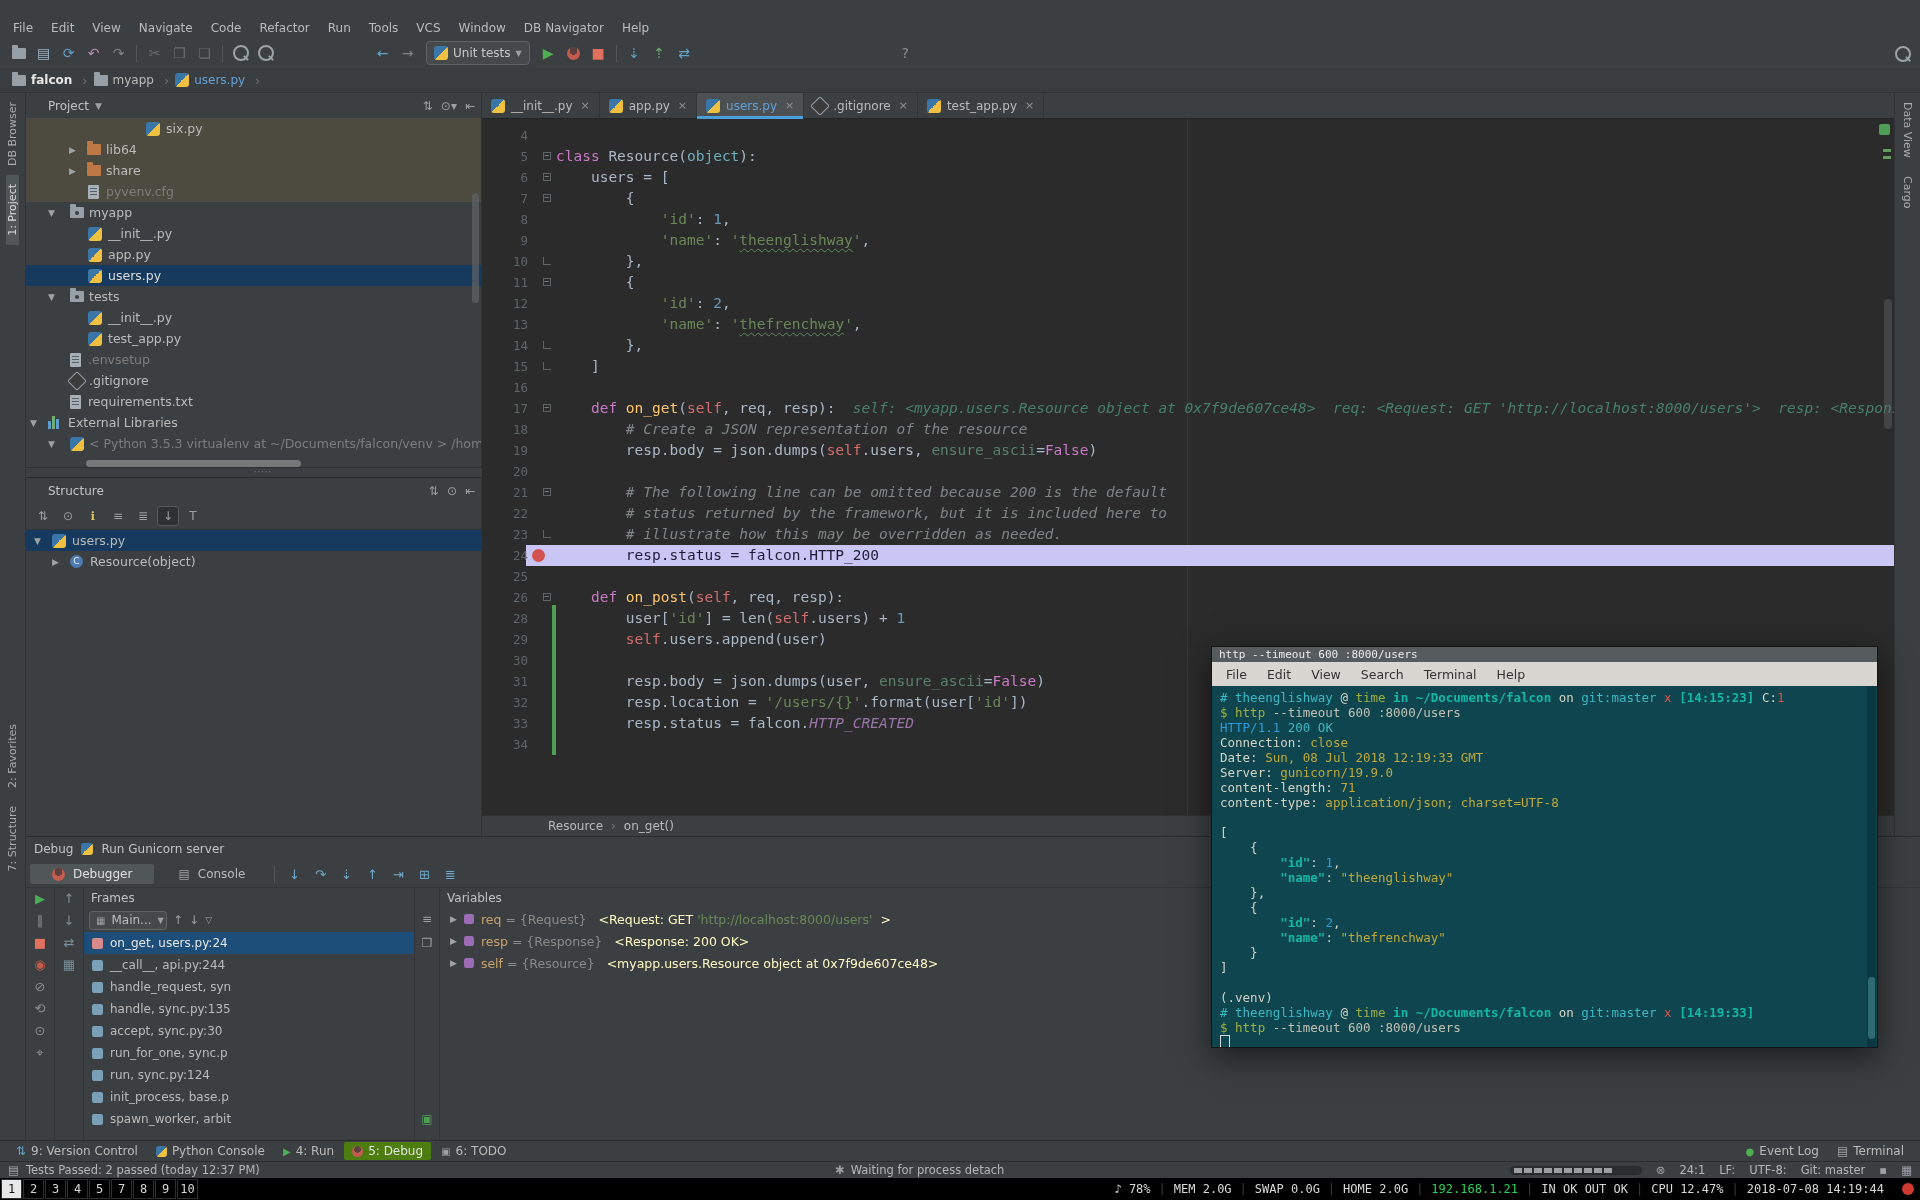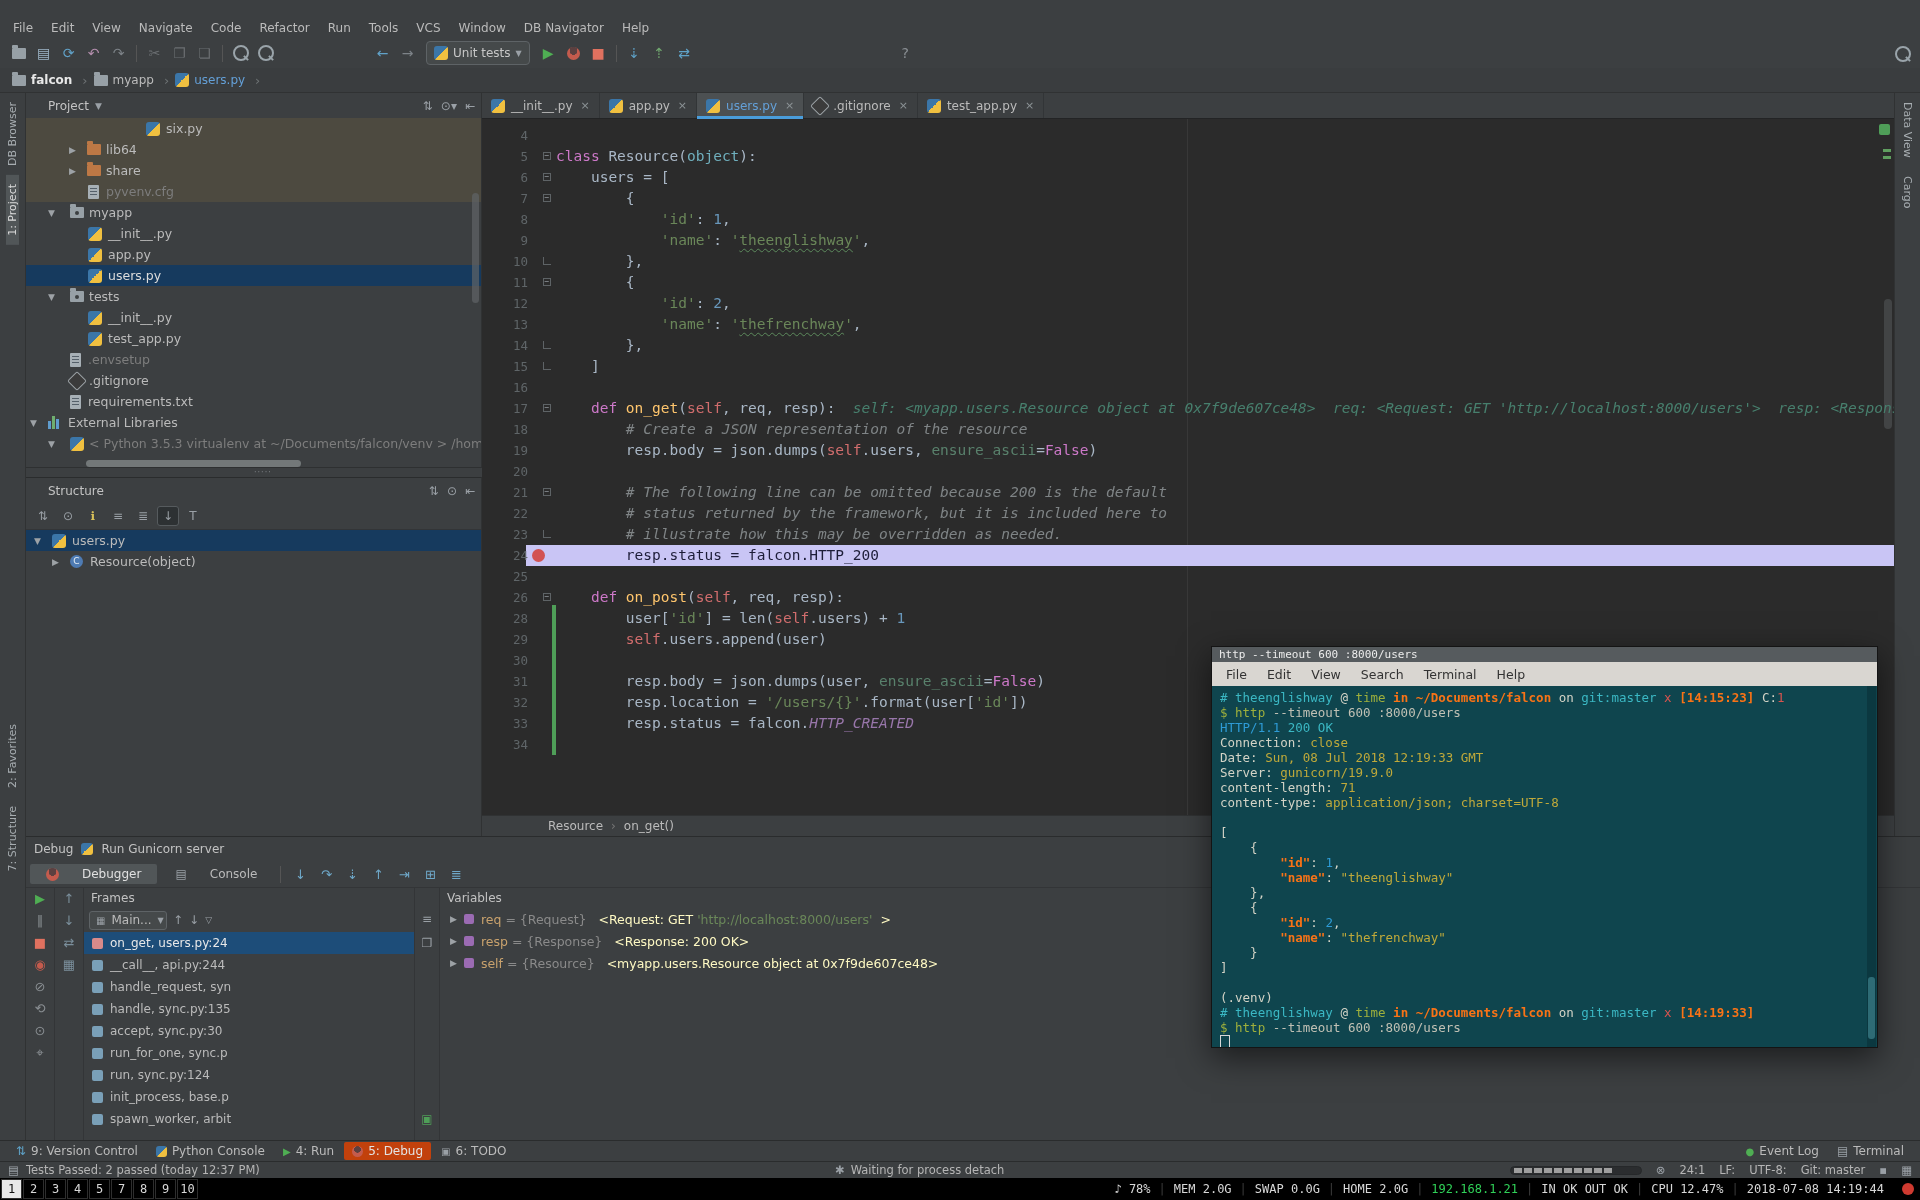--- a/index.html
+++ b/index.html
@@ -98,21 +98,21 @@
   .escroll{position:absolute;right:2px;top:180px;width:8px;height:130px;background:#5a5e60;border-radius:4px;opacity:.5;}
   .emark{position:absolute;right:3px;width:8px;height:3px;background:#5f9e5f;}
   .ctxstrip{position:absolute;left:0;right:0;bottom:0;height:21px;background:#3c3f41;border-top:1px solid #303233;
             display:flex;align-items:center;padding-left:66px;font-size:12px;color:#bbb;box-sizing:border-box;
             font-family:"DejaVu Sans","Liberation Sans",sans-serif;}
   .ctxsep{color:#777;margin:0 8px;}
   
   .debug{left:26px;top:836px;width:1894px;height:304px;background:#3c3f41;border-top:1px solid #2a2c2d;box-sizing:border-box;}
   .dhead{height:24px;display:flex;align-items:center;gap:8px;padding-left:8px;color:#c3c3c3;}
   .dtabs{height:26px;display:flex;align-items:center;gap:2px;padding-left:4px;border-bottom:1px solid #333537;}
-  .dtab{display:flex;align-items:center;gap:23px;padding:3px 16px;border-radius:2px;justify-content:flex-end;}
+  .dtab{display:flex;align-items:center;gap:8px;padding:3px 22px;border-radius:2px;justify-content:flex-end;}
   .dtab.active{background:#515658;color:#e0e0e0;}
   .dstep{width:24px;text-align:center;color:#6fa8c9;font-size:13px;}
   .dbody{display:flex;height:252px;}
   .dcol{width:28px;display:flex;flex-direction:column;align-items:center;padding-top:4px;gap:9px;border-right:1px solid #333537;}
   .dcol span{font-size:13px;line-height:13px;}
   .frames{width:330px;border-right:1px solid #333537;display:flex;flex-direction:column;}
   .fhead{height:20px;display:flex;align-items:center;padding:0 7px;color:#c3c3c3;}
   .fthread{height:24px;display:flex;align-items:center;gap:6px;padding:0 5px;}
   .fdrop{display:flex;align-items:center;gap:6px;border:1px solid #5e6366;background:#45494a;border-radius:3px;
          height:19px;padding:0 6px;width:78px;box-sizing:border-box;}
@@ -130,30 +130,30 @@
   .vname{color:#c9a26d;} .vpunct{color:#8a8a8a;} .vtype{color:#8a8a8a;} .vval{color:#fef9c3;margin-left:8px;} .vstr{color:#6a8759;}
   
   .term{left:1211px;top:646px;width:667px;height:402px;border:1px solid #141414;box-sizing:border-box;z-index:50;
         box-shadow:0 10px 30px rgba(0,0,0,.55);}
   .termtitle{height:15px;background:#565b5e;color:#ececec;font:11px "DejaVu Sans Mono",monospace;line-height:15px;padding-left:7px;}
   .termmenu{height:24px;background:#d9d6d1;color:#333;display:flex;align-items:center;padding-left:4px;font-size:12.5px;}
   .termmenu span{padding:2px 10px;}
   .termbody{height:361px;background:#0f454e;padding:4px 0 0 8px;font:12.5px "DejaVu Sans Mono","Liberation Mono",monospace;
             box-sizing:border-box;position:relative;overflow:hidden;}
   .tl{height:15px;line-height:15px;white-space:pre;}
-  .t-w{color:#d3d3c6;} .t-wb{color:#f97316;font-weight:bold;} .t-cyn{color:#3bb8c4;} .t-yg{color:#9fb03c;}
+  .t-w{color:#d3d3c6;} .t-wb{color:#14b8a6;font-weight:bold;} .t-cyn{color:#3bb8c4;} .t-yg{color:#9fb03c;}
   .t-red{color:#d9544f;} .t-blu{color:#2e9bd6;} .t-yel{color:#bfa93a;} .t-gr{color:#c0c0b4;}
   .tcur{display:inline-block;width:8px;height:13px;border:1px solid #d8d8d8;vertical-align:-2px;}
   .tscroll{position:absolute;right:1px;top:0;width:9px;height:100%;background:#0b3840;}
   .tthumb{position:absolute;right:1px;bottom:8px;width:7px;height:62px;background:#2e6b75;border-radius:3px;}
   
   .twbar{left:0;top:1140px;width:1920px;height:21px;background:#3c3f41;border-top:1px solid #2a2c2d;display:flex;
          align-items:center;padding:0 8px;box-sizing:border-box;gap:2px;}
   .twitem{display:flex;align-items:center;gap:5px;padding:2px 8px;border-radius:2px;}
-  .twitem.active{background:#c2410c;color:#e3e3e3;}
+  .twitem.active{background:#4d7c0f;color:#e3e3e3;}
   .statusbar{left:0;top:1161px;width:1920px;height:17px;background:#3c3f41;border-top:1px solid #2a2c2d;display:flex;
              align-items:center;padding:0 8px;box-sizing:border-box;font-size:11.5px;color:#b5b5b5;}
   .sbcenter{position:absolute;left:835px;display:flex;align-items:center;gap:6px;}
   .sbright{margin-left:auto;display:flex;align-items:center;gap:14px;}
   .prog{width:132px;height:9px;border:1px solid #26282a;background:#2b2d2f;border-radius:5px;display:flex;gap:2px;
         align-items:center;padding:0 3px;box-sizing:border-box;}
   .prog i{width:8px;height:5px;background:#9e9e9e;display:block;}
   .taskbar{left:0;top:1178px;width:1920px;height:22px;background:#000;display:flex;align-items:center;color:#d8d8d8;
            font:12px "DejaVu Sans Mono",monospace;}
   .ws{width:19px;height:18px;border:1px solid #2e2e2e;display:flex;align-items:center;justify-content:center;margin-left:1px;}

